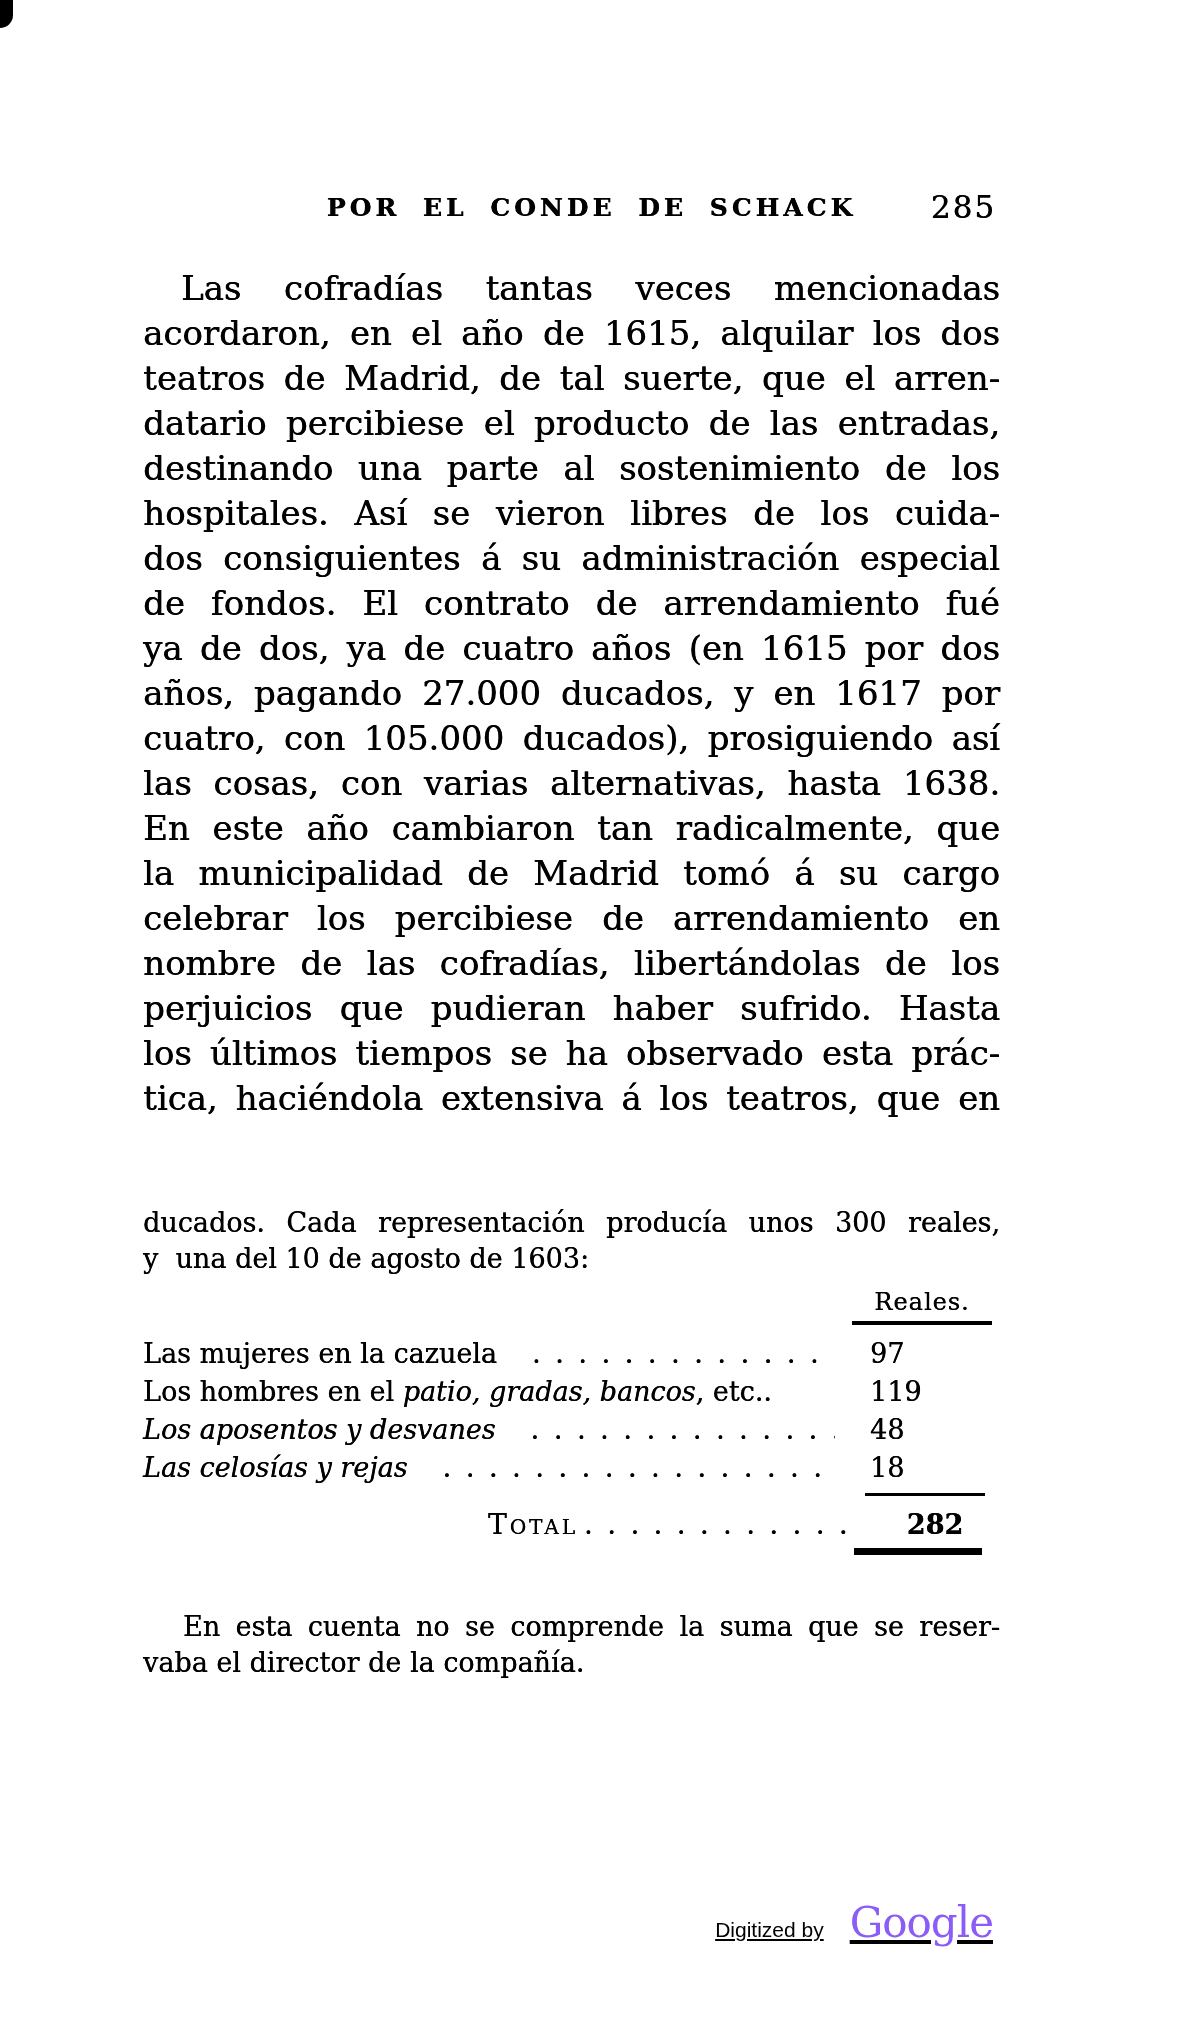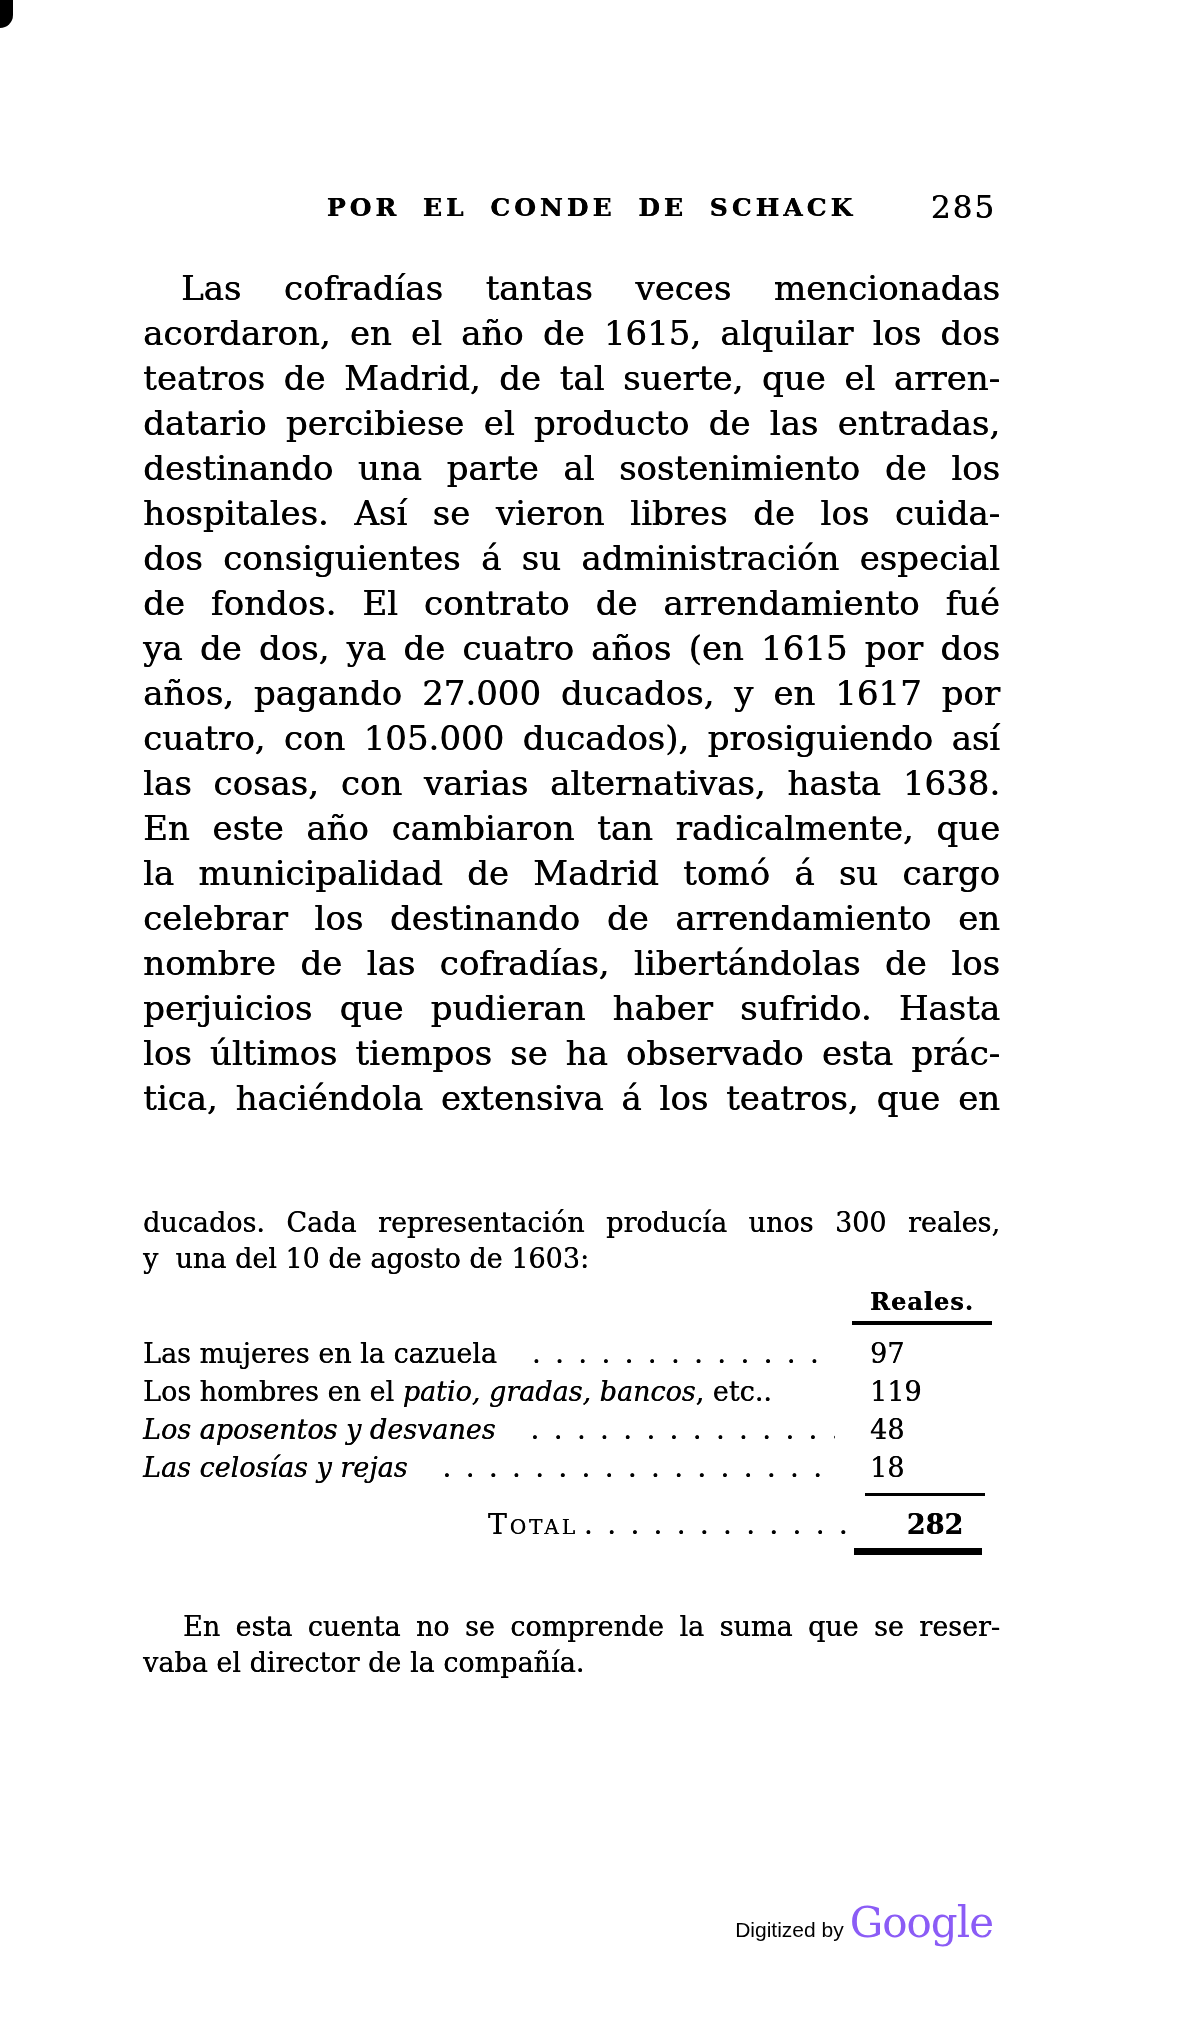--- a/index.html
+++ b/index.html
@@ -49,21 +49,21 @@
     font-size:27px;line-height:36px;
     text-shadow:0.3px 0 currentColor;
   }
   .fn-justify{text-align:justify;text-align-last:justify;}
   .fn-line.pre{white-space:pre-wrap;}
   .reales-wrap{
     width:140px;margin:6px 8px 2px auto;
     text-align:center;border-bottom:4px solid #000;
     padding-bottom:1px;
   }
-  .reales{font-size:24px;font-weight:bold;letter-spacing:1px;}
+  .reales{font-size:24px;font-weight:normal;letter-spacing:1px;}
   .fn-table{margin-top:10px;}
   .fn-row{display:flex;align-items:baseline;line-height:38px;gap:29px;}
   .fn-label{white-space:nowrap;}
   .it{font-style:italic;}
   .dots{flex:1;overflow:hidden;white-space:nowrap;margin:0 6px;}
   .dots::after{
     content:". . . . . . . . . . . . . . . . . . . . . . . . . . . . . . . . . . . . . .";
     letter-spacing:3px;
   }
   .dots.empty::after{content:"";}
@@ -71,21 +71,21 @@
   .mid-rule{width:120px;height:3px;background:#000;margin:6px 15px 2px auto;}
   .total-row{display:flex;align-items:baseline;margin-left:345px;margin-top:10px;line-height:38px;}
   .total-label{font-variant:small-caps;letter-spacing:3px;font-size:28px;}
   .total-value{width:130px;text-align:center;font-weight:bold;}
   .bottom-rule{width:128px;height:7px;background:#000;margin:4px 18px 0 auto;}
   .fn-closing{margin-top:54px;}
   .fn-closing-first{padding-left:40px;}
   
   .google-mark{
     position:absolute;top:1898px;right:188px;
-    display:flex;align-items:baseline;gap:6px;
+    display:flex;align-items:baseline;gap:26px;text-decoration:underline;
   }
   .dig-by{
     font-family:"Liberation Sans","DejaVu Sans",sans-serif;
     font-size:21px;color:#000;
   }
   .google-logo{
     font-family:"DejaVu Serif","Liberation Serif",serif;
     font-size:42px;letter-spacing:-1px;color:#8b5cf6;
   }
 </style>
@@ -109,21 +109,21 @@
       <div class="line">destinando una parte al sostenimiento de los</div>
       <div class="line">hospitales. Así se vieron libres de los cuida-</div>
       <div class="line">dos consiguientes á su administración especial</div>
       <div class="line">de fondos. El contrato de arrendamiento fué</div>
       <div class="line">ya de dos, ya de cuatro años (en 1615 por dos</div>
       <div class="line">años, pagando 27.000 ducados, y en 1617 por</div>
       <div class="line">cuatro, con 105.000 ducados), prosiguiendo así</div>
       <div class="line">las cosas, con varias alternativas, hasta 1638.</div>
       <div class="line">En este año cambiaron tan radicalmente, que</div>
       <div class="line">la municipalidad de Madrid tomó á su cargo</div>
-      <div class="line">celebrar los destinando de arrendamiento en</div>
+      <div class="line">celebrar los percibiese de arrendamiento en</div>
       <div class="line">nombre de las cofradías, libertándolas de los</div>
       <div class="line">perjuicios que pudieran haber sufrido. Hasta</div>
       <div class="line">los últimos tiempos se ha observado esta prác-</div>
       <div class="line">tica, haciéndola extensiva á los teatros, que en</div>
     </div>
 
   <div class="footnote">
     <div class="fn-line fn-justify">ducados. Cada representación producía unos 300 reales,</div>
     <div class="fn-line pre">y  una del 10 de agosto de 1603:</div>
 

